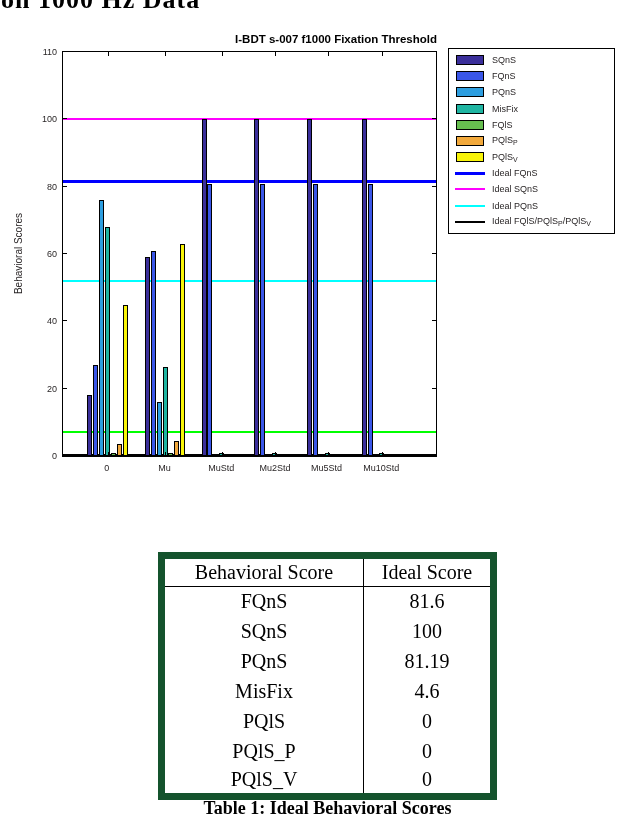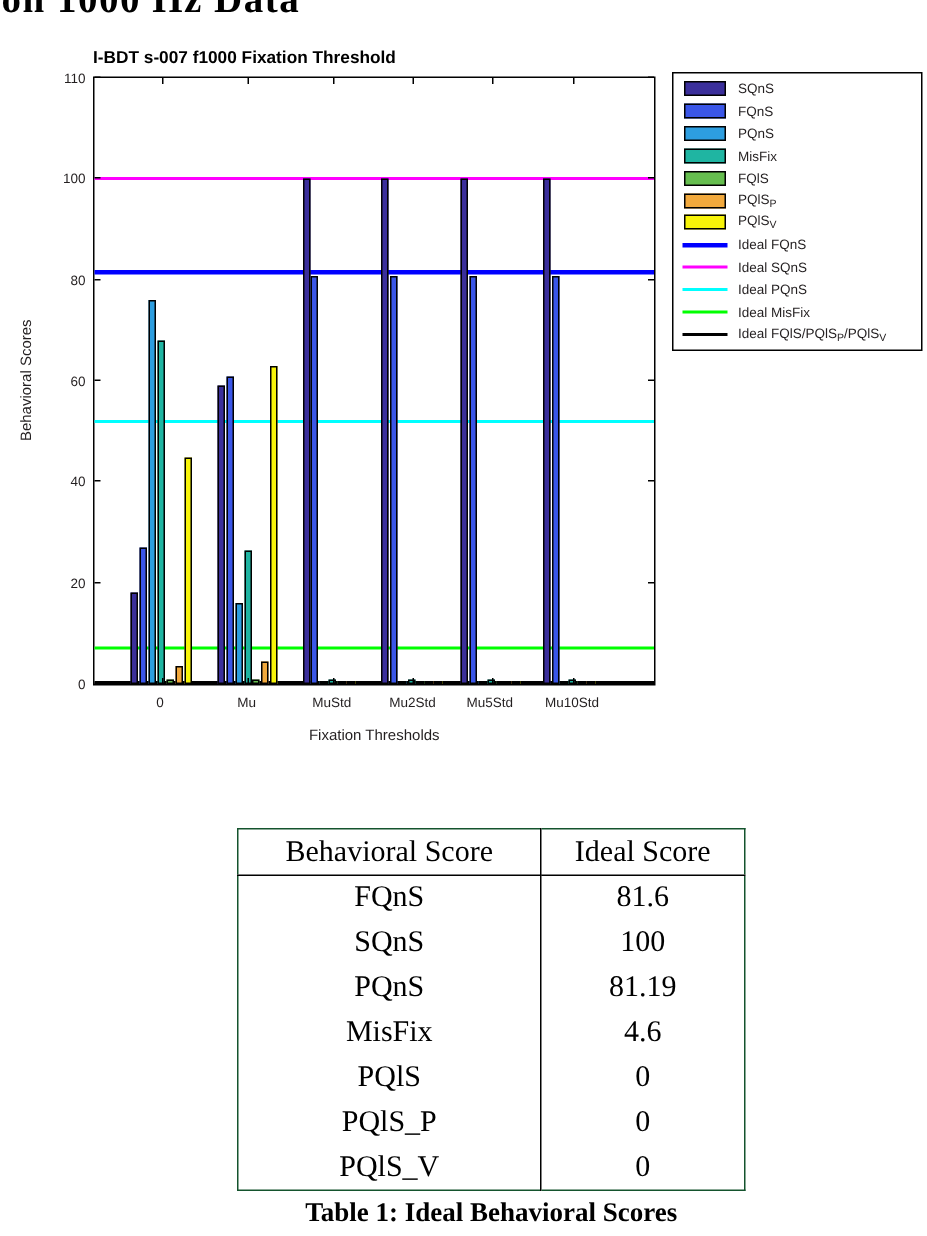--- a/index.html
+++ b/index.html
@@ -13,21 +13,21 @@
     position:absolute; left:1px; top:0; width:300px; height:12px; overflow:hidden;
   }
   .heading-clip span {
     position:relative; top:-15px; display:inline-block;
     font-family:"Liberation Serif", serif; font-weight:bold; font-size:26px;
     letter-spacing:1px; color:#000;
   }
   
   .figure { position:absolute; left:0; top:30px; width:618px; height:505px; }
   .chart-title {
-    position:absolute; left:62px; top:3px; width:375px; text-align:left;
+    position:absolute; left:62px; top:3px; width:375px; text-align:right;
     font-size:11.5px; font-weight:bold; color:#000;
   }
   .plot {
     position:absolute; left:62px; top:21px; width:375px; height:406px;
     border:1px solid #000; background:#fff;
   }
   .bar { position:absolute; bottom:0; width:5px; border:1px solid #000; }
   .ideal-line { position:absolute; left:0; width:100%; }
   .tick { position:absolute; background:#000; }
   .ytick-label {
@@ -59,21 +59,21 @@
   
   .score-table {
     position:absolute; left:158px; top:552px; width:339px;
     border-collapse:collapse; font-family:"Liberation Serif", serif;
     font-size:20px; color:#000; table-layout:fixed;
   }
   .score-table th, .score-table td { text-align:center; font-weight:normal; }
   .score-table th { height:31px; border-bottom:1px solid #000; }
   .score-table td { height:30px; }
   .score-table .col1 { width:202px; border-right:1px solid #000; }
-  .score-table { border:1px solid #14532d;padding-left:48px; }
+  .score-table { border:7px solid #14532d;padding-left:48px; }
   .table-caption {
     position:absolute; left:158px; top:798px; width:339px; text-align:center;
     font-family:"Liberation Serif", serif; font-weight:bold; font-size:18px; color:#000;
   }
 </style>
 </head>
 <body>
 
 <div class="page">
 
@@ -169,21 +169,20 @@
         <div class="ytick-label" style="left: 29px; top: 17px;">110</div>
       </div>
     <div id="xtick-labels">
         <div class="xtick-label" style="left: 76.76px;">0</div>
         <div class="xtick-label" style="left: 134.463px;">Mu</div>
         <div class="xtick-label" style="left: 191.159px;">MuStd</div>
         <div class="xtick-label" style="left: 245px;">Mu2Std</div>
         <div class="xtick-label" style="left: 296.569px;">Mu5Std</div>
         <div class="xtick-label" style="left: 351.288px;">Mu10Std</div>
       </div>
-    <div class="xlabel">Fixation Thresholds</div>
     <div class="legend" id="legend-box">
         <div class="legend-entry">
           <div class="legend-swatch-box">
             <div class="legend-patch" style="background: rgb(59, 47, 155);"></div>
           </div>
           <div class="legend-label"><span>SQnS</span></div>
         </div>
         <div class="legend-entry">
           <div class="legend-swatch-box">
             <div class="legend-patch" style="background: rgb(58, 86, 232);"></div>
@@ -230,26 +229,20 @@
           <div class="legend-swatch-box">
             <div class="legend-line" style="background: rgb(255, 0, 255); height: 2px;"></div>
           </div>
           <div class="legend-label"><span>Ideal SQnS</span></div>
         </div>
         <div class="legend-entry">
           <div class="legend-swatch-box">
             <div class="legend-line" style="background: rgb(0, 255, 255); height: 2px;"></div>
           </div>
           <div class="legend-label"><span>Ideal PQnS</span></div>
-        </div>
-        <div class="legend-entry">
-          <div class="legend-swatch-box">
-            <div class="legend-line" style="background: rgb(0, 255, 0); height: 2px;"></div>
-          </div>
-          <div class="legend-label"><span>Ideal MisFix</span></div>
         </div>
         <div class="legend-entry">
           <div class="legend-swatch-box">
             <div class="legend-line" style="background: rgb(0, 0, 0); height: 2px;"></div>
           </div>
           <div class="legend-label"><span>Ideal FQlS/PQlS</span><span class="sub">P</span><span>/PQlS</span><span class="sub">V</span></div>
         </div>
       </div>
   </div>
 

